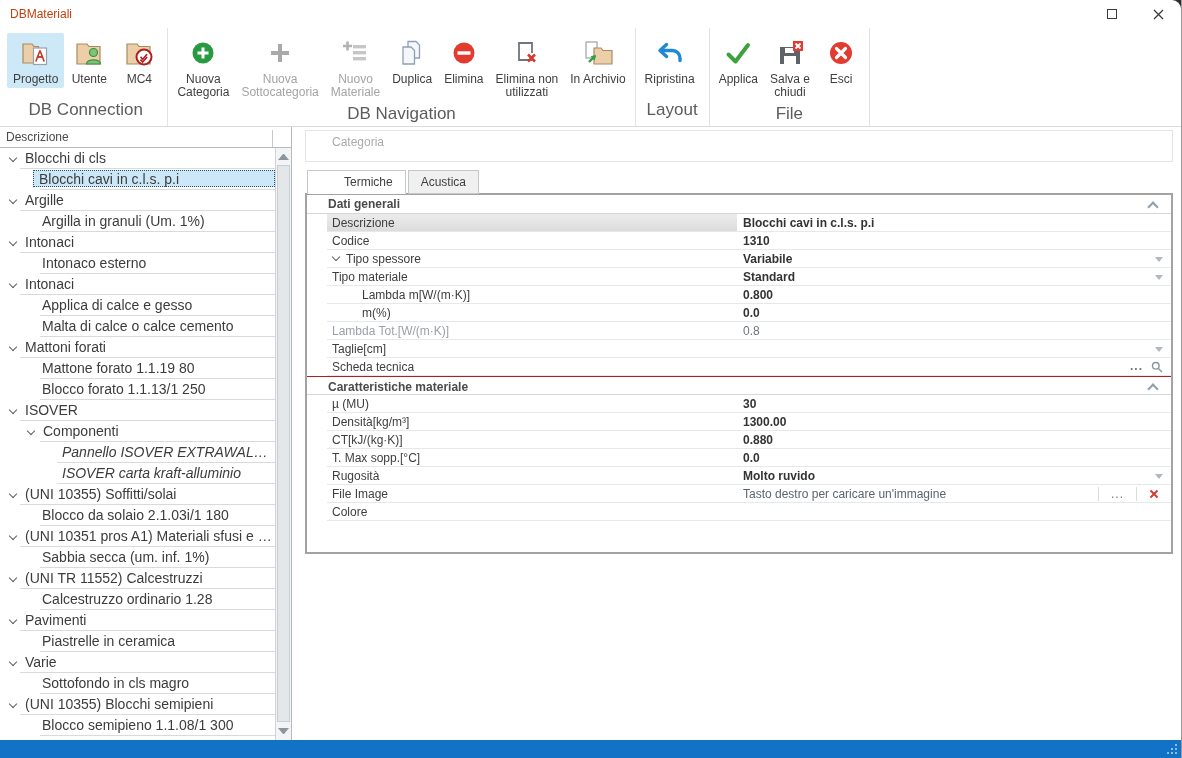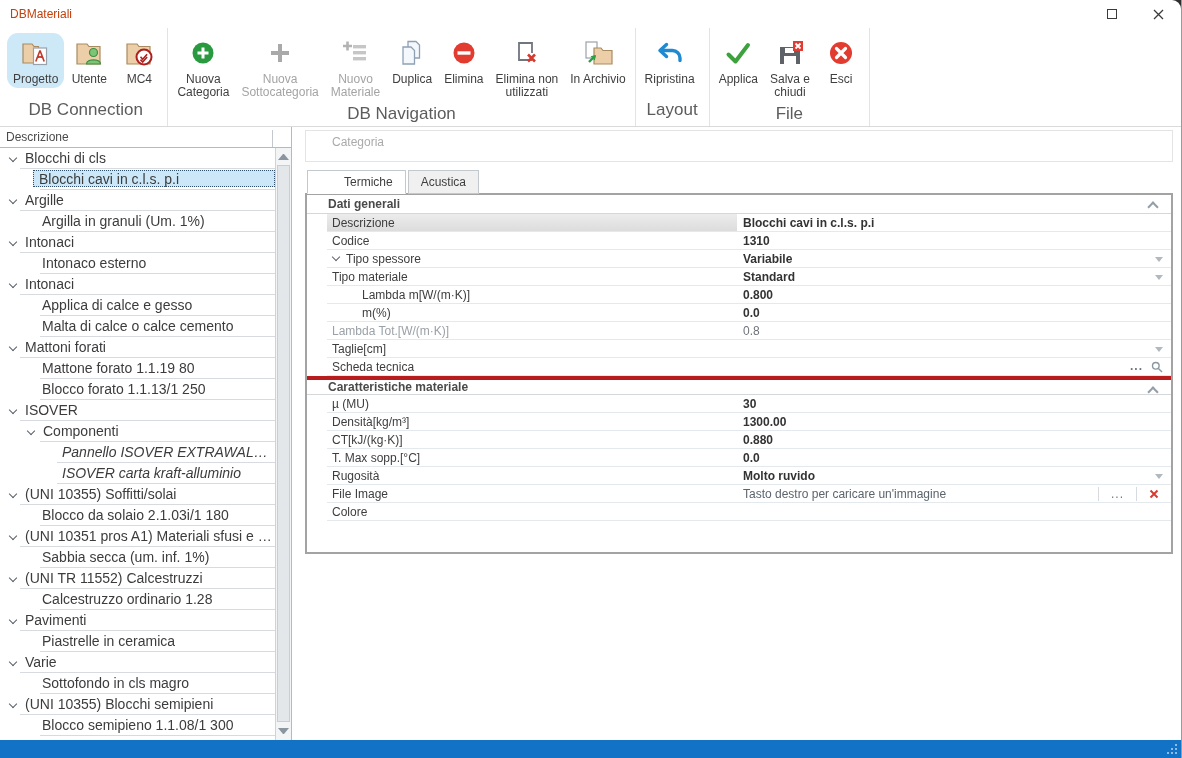--- a/index.html
+++ b/index.html
@@ -14,21 +14,21 @@
     display:flex;align-items:center;}
   .title{margin-left:10px;font-size:12px;color:#c2410c;}
   .winbtns{margin-left:auto;display:flex;height:100%;}
   .winbtn{width:46px;height:100%;display:flex;align-items:center;justify-content:center;cursor:default;}
 
   
   .ribbon{position:relative;z-index:1;height:99px;display:flex;align-items:stretch;
     border-bottom:1px solid #dadada;background:#fff;padding-left:4px;}
   .rgroup{display:flex;flex-direction:column;padding:0 3px;border-right:1px solid #e3e3e3;}
   .rbuttons{display:flex;flex:1;align-items:flex-start;padding-top:5px;}
-  .rbtn{display:flex;flex-direction:column;align-items:center;padding:4px 6px 2px;border-radius:11px;min-width:50px;}
+  .rbtn{display:flex;flex-direction:column;align-items:center;padding:4px 6px 2px;border-radius:2px;min-width:50px;}
   .rbtn.selected{background:#cde8f7;}
   .ricon{width:32px;height:32px;margin-bottom:4px;}
   .ricon svg{width:32px;height:32px;display:block;}
   .rtext{font-size:12px;line-height:13px;color:#3f3f3f;text-align:center;white-space:pre-line;}
   .rbtn.disabled .rtext{color:#a4a4a4;}
   .rlabel{text-align:center;font-size:17px;color:#5c5c5c;padding:3px 8px 6px;}
 
   
   .main{display:flex;height:613px;background:#fff;}
 
@@ -64,21 +64,21 @@
   .categoria-box{height:32px;flex:0 0 32px;border:1px solid #e4e4e4;background:#fff;
     font-size:12px;color:#aaaaaa;padding:4px 0 0 26px;}
   .tabs{display:flex;margin-top:7px;padding-left:2px;position:relative;z-index:2;}
   .tab{font-size:12px;color:#3f3f3f;padding:4px 12px 4px;background:#f0f0f0;border:1px solid #c3c8cd;
     margin-right:2px;position:relative;top:1px;}
   .tab.active{background:#fff;border-bottom:1px solid #fff;z-index:3;padding-left:36px;}
   .gridwrap{border:2px solid #a3a3a3;background:#fff;height:361px;flex:0 0 361px;position:relative;z-index:1;overflow:hidden;}
 
   .ghead{height:19px;display:flex;align-items:center;padding-left:21px;font-size:12px;font-weight:bold;
     color:#4a4a4a;border-bottom:1px solid #d4d8db;position:relative;background:#fff;}
-  .ghead.second{border-top:4px solid #b91c1c;}
+  .ghead.second{border-top:1px solid #b91c1c;align-items:flex-end;}
   .gchev{position:absolute;right:14px;top:8px;width:8px;height:8px;border-right:2px solid #929ea9;
     border-bottom:2px solid #929ea9;transform:rotate(-135deg);}
   .grow{height:18px;display:flex;position:relative;border-bottom:1px solid #e4e9ed;margin-left:20px;}
   .glabel{width:410px;flex:0 0 410px;display:flex;align-items:center;font-size:12px;color:#3e3e3e;padding-left:5px;}
   .glabel.ind{padding-left:35px;}
   .rowchev{width:6px;height:6px;border-right:1.5px solid #5d646b;border-bottom:1.5px solid #5d646b;
     transform:rotate(45deg);margin:-3px 7px 0 1px;flex:0 0 6px;}
   .gvalue{flex:1;display:flex;align-items:center;font-size:12px;font-weight:bold;color:#333;
     padding-left:6px;position:relative;}
   .focused .glabel{background:linear-gradient(#ececec,#dcdcdc);}

